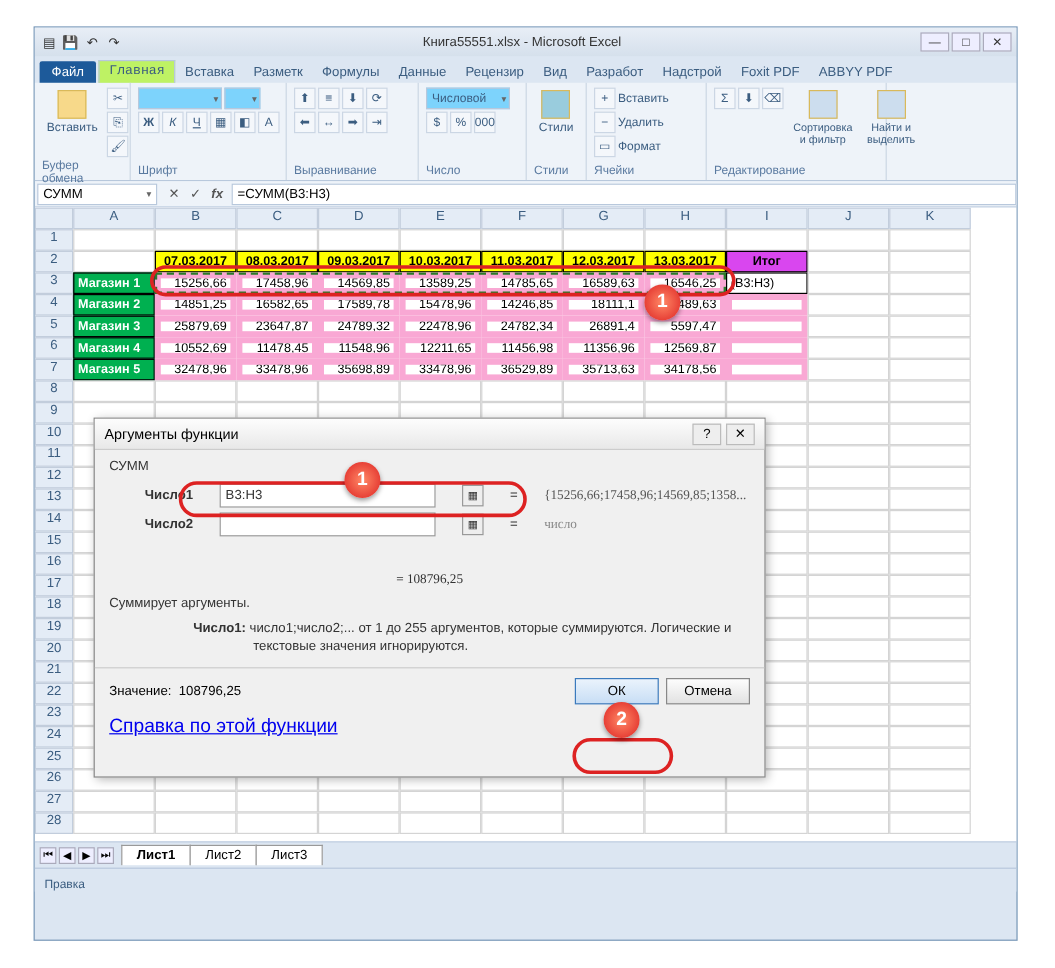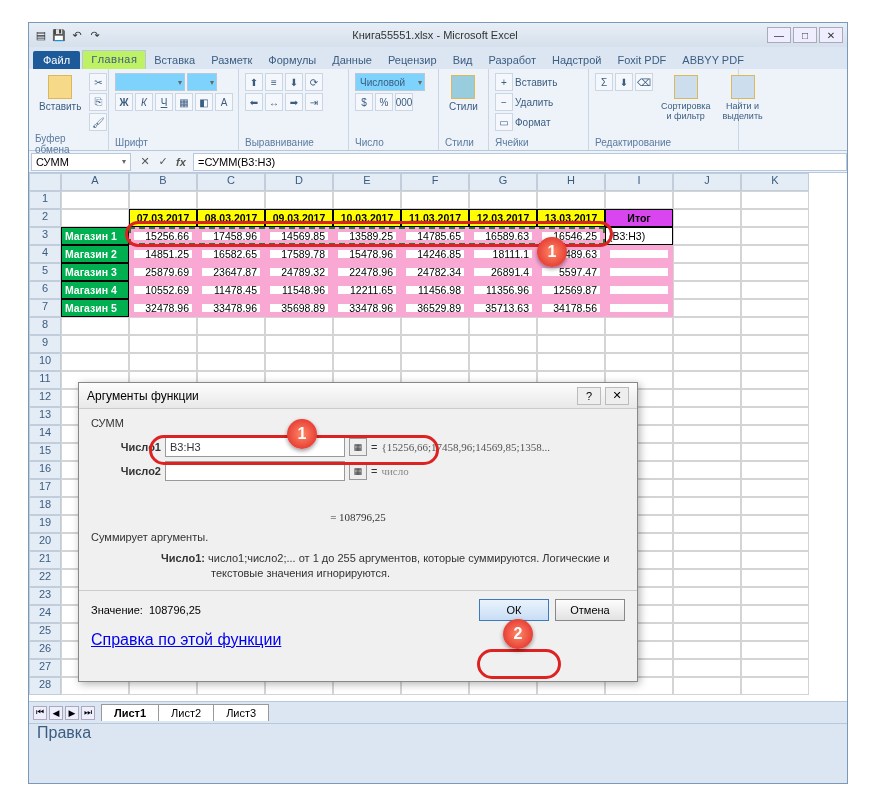--- a/index.html
+++ b/index.html
@@ -44,44 +44,44 @@
 .cellrow { display: flex; height: 18px; }
 .cell { flex: 0 0 68px; border: 1px solid #d4d4d4; font-size: 10.5px; padding: 0 3px; display: flex; align-items: center; justify-content: flex-end; overflow: hidden; white-space: nowrap; }
 .cell.hdr { background: #ffff00; font-weight: bold; justify-content: center; border: 1px solid #000; }
 .cell.store { background: #00b050; color: #fff; font-weight: bold; justify-content: flex-start; border: 1px solid #000; }
 .cell.data { border: 5px solid #f9a8d4; }
 .cell.itog { background: #d946ef; font-weight: bold; justify-content: center; border: 1px solid #000; }
 .cell.formula { justify-content: flex-start; border: 1px solid #000; background: #fff; }
 .selection { position: absolute; border: 2px dashed #2a7a2a; pointer-events: none; }
 .callout { position: absolute; border: 3px solid #d22; border-radius: 18px; pointer-events: none; }
 .numbadge { position: absolute; width: 30px; height: 30px; border-radius: 50%; background: radial-gradient(#f86,#d22); color: #fff; font-weight: bold; display: flex; align-items: center; justify-content: center; font-size: 16px; box-shadow: 0 2px 4px rgba(0,0,0,.4); }
-.dialog { position: absolute; left: 78px; top: 382px; width: 560px; height: 300px; background: #f0f0f0; border: 1px solid #888; box-shadow: 2px 2px 8px rgba(0,0,0,.3); }
+.dialog { position: absolute; left: 78px; top: 348px; width: 560px; height: 300px; background: #f0f0f0; border: 1px solid #888; box-shadow: 2px 2px 8px rgba(0,0,0,.3); }
 .dlg-title { height: 26px; background: linear-gradient(#fdfdfd,#e8e8e8); border-bottom: 1px solid #ccc; display: flex; align-items: center; padding: 0 8px; font-size: 12px; }
 .dlg-title .spacer { flex: 1; }
 .dlg-title .dbtn { width: 24px; height: 18px; border: 1px solid #bbb; background: #eee; margin-left: 4px; display: inline-flex; align-items: center; justify-content: center; font-size: 11px; }
 .dlg-body { padding: 8px 12px; font-size: 11px; color: #333; position: relative; }
 .dlg-body .fname { font-size: 11px; margin-bottom: 8px; }
-.argrow { display: flex; align-items: center; margin: 4px 0; gap: 4px; }
+.argrow { display: flex; align-items: center; margin: 4px 0; gap: 22px; }
 .argrow .al { width: 70px; text-align: right; font-weight: bold; }
 .argrow .ainp { width: 180px; height: 20px; border: 1px solid #999; background: #fff; padding: 0 4px; display: flex; align-items: center; position: relative; }
 .argrow .refbtn { width: 18px; height: 18px; border: 1px solid #999; background: #eee; display: inline-flex; align-items: center; justify-content: center; font-size: 9px; }
 .argrow .aval { font-size: 11px; color: #555; font-family: Liberation Serif, serif; }
 .dlg-desc { margin-top: 30px; font-size: 11px; }
 .dlg-desc .res { text-align: center; margin: 8px 0; font-family: Liberation Serif, serif; }
 .dlg-desc .argdesc { padding-left: 120px; text-indent: -50px; margin-top: 8px; line-height: 1.4; }
 .dlg-bottom { border-top: 1px solid #ccc; padding: 8px 12px; display: flex; align-items: center; font-size: 11px; }
 .dlg-bottom .spacer { flex: 1; }
 .dlg-bottom .btn { width: 70px; height: 22px; border: 1px solid #888; background: linear-gradient(#fdfdfd,#e2e2e2); margin-left: 6px; font-size: 11px; }
 .dlg-bottom .btn.ok { border: 1px solid #3a7abd; background: linear-gradient(#eaf3fc,#c8def5); }
 .sheettabs { height: 22px; background: #dce6f2; border-top: 1px solid #b8c8dc; display: flex; align-items: center; font-size: 11px; padding-left: 4px; }
 .sheettabs .nav { display: flex; gap: 2px; margin-right: 6px; }
 .sheettabs .nav span { width: 14px; height: 14px; border: 1px solid #aab; background: #eef; display: inline-flex; align-items: center; justify-content: center; font-size: 9px; }
 .sheettabs .stab { padding: 2px 12px; background: #fff; border: 1px solid #999; border-bottom: none; margin-right: -1px; }
 .sheettabs .stab.active { font-weight: bold; background: #fff; }
-.statusbar { height: 20px; background: #dce6f2; border-top: 1px solid #b8c8dc; display: flex; align-items: flex-start; padding: 0 8px; font-size: 16px; color: #3b5d80; }
+.statusbar { height: 20px; background: #dce6f2; border-top: 1px solid #b8c8dc; display: flex; align-items: flex-end; padding: 0 8px; font-size: 10px; color: #3b5d80; }
 .statusbar .spacer { flex: 1; }
 </style>
 </head>
 <body>
 
 <div class="window">
   <div class="titlebar">
     <div class="qat">
       <span>▤</span>
       <span>💾</span>

